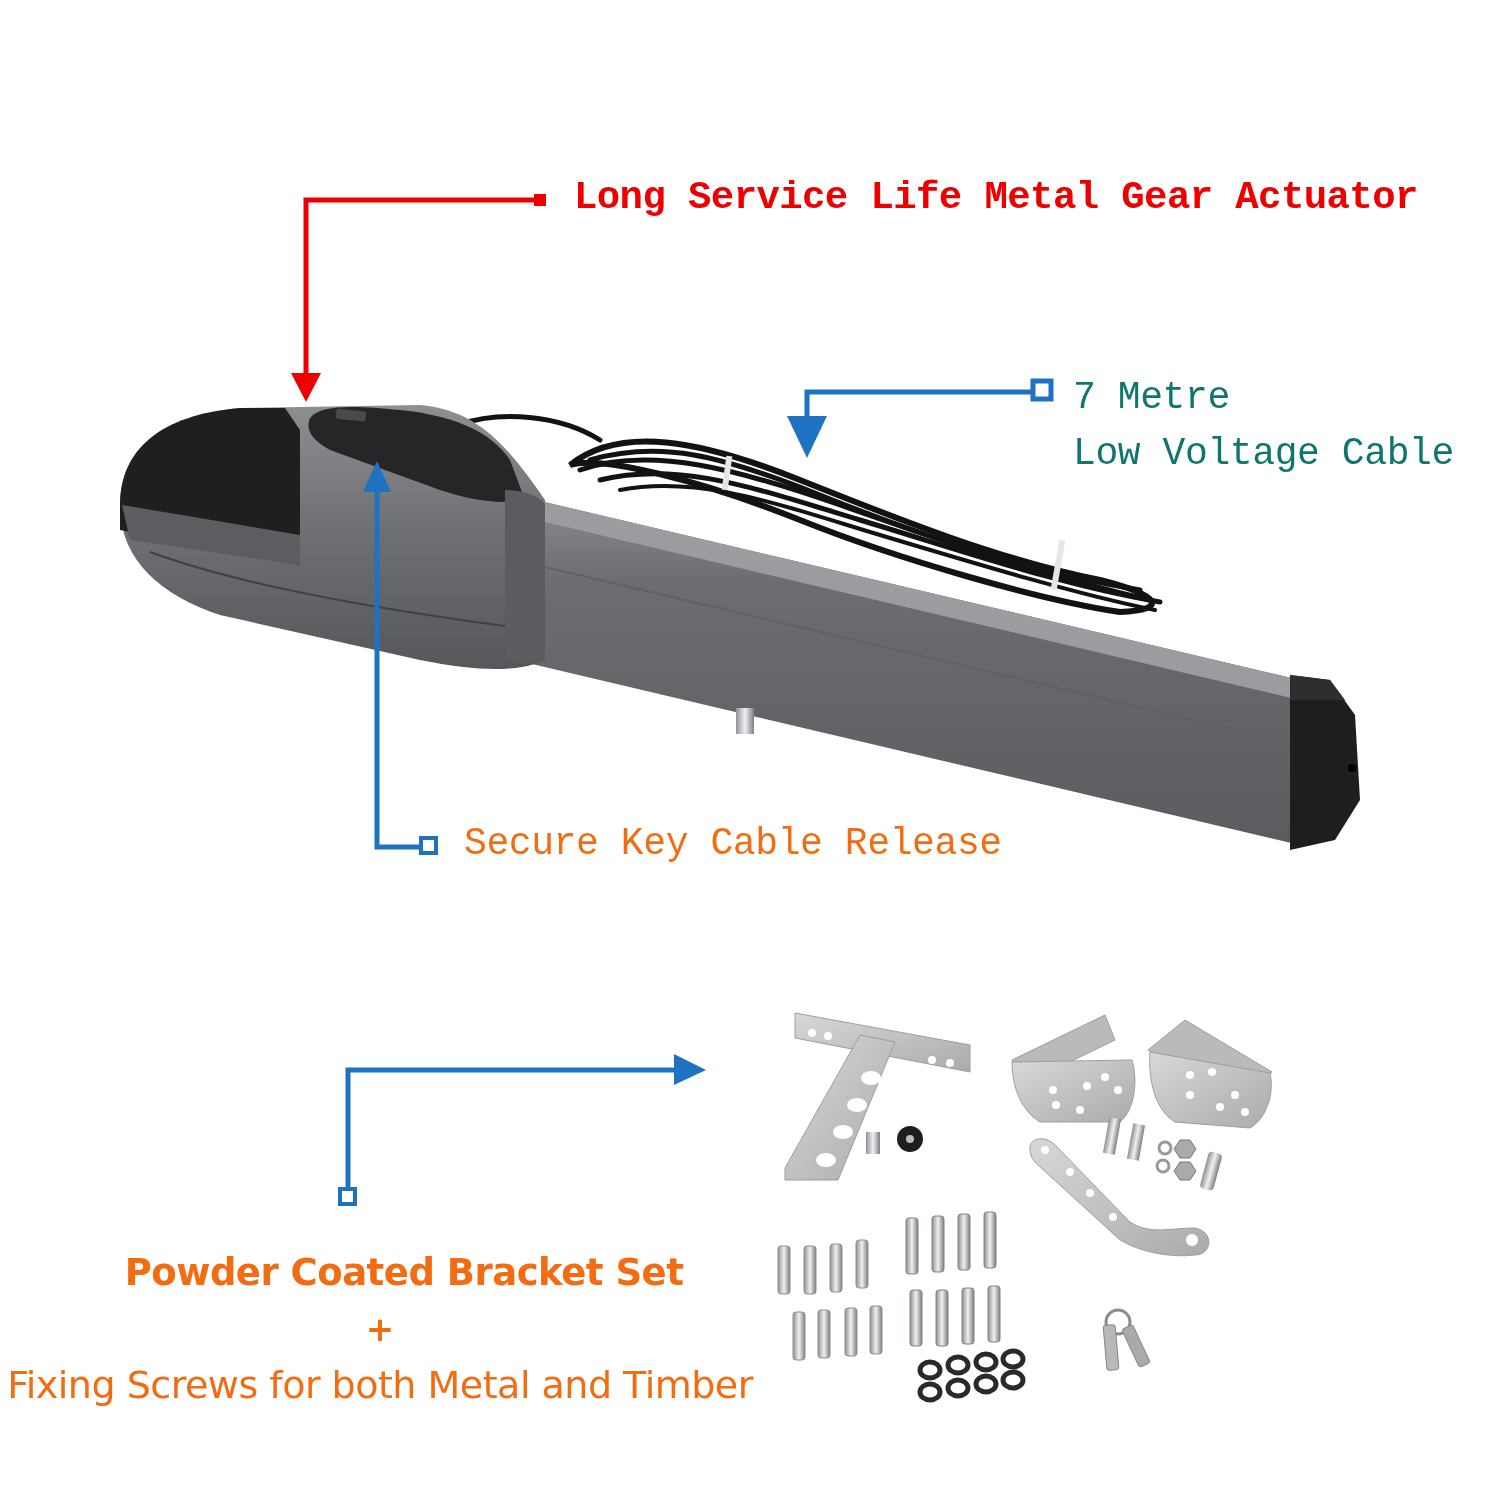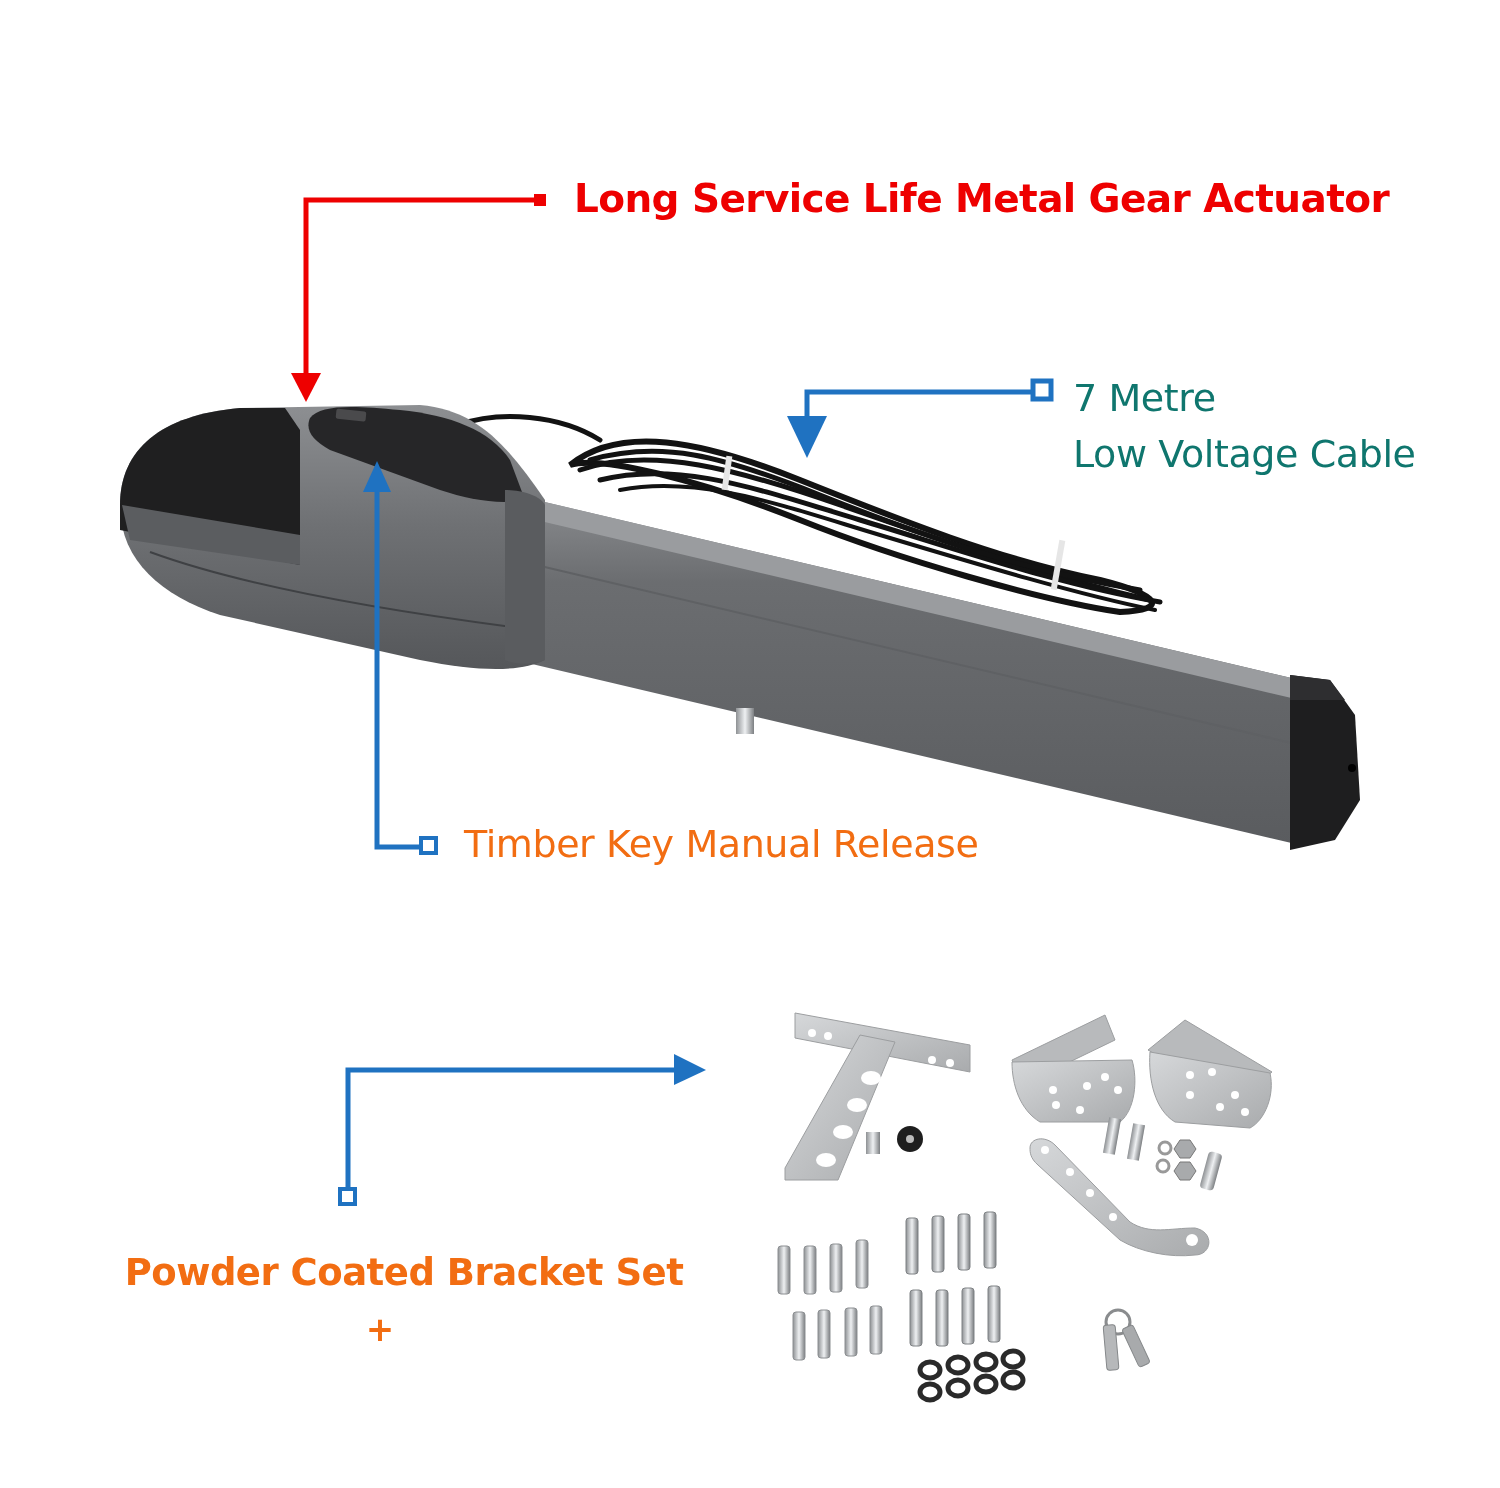--- a/index.html
+++ b/index.html
@@ -1,18 +1,18 @@
 <!DOCTYPE html>
 <html><head>
   <meta charset="utf-8">
   <style>
     html, body { margin: 0; padding: 0; background: #ffffff; }
     body { width: 1500px; height: 1488px; position: relative; overflow: hidden; font-family: "DejaVu Sans", "Liberation Sans", sans-serif; }
     .layer { position: absolute; left: 0; top: 0; width: 1500px; height: 1488px; }
-    .label { position: absolute; white-space: nowrap; }
+    .label { position: absolute; white-space: nowrap; font-family: Liberation Mono, monospace; }
     .title-red { left: 574px; top: 176px; font-size: 39px; font-weight: bold; letter-spacing: -0.6px; }
     .cable-label { left: 1073px; top: 370px; font-size: 38px; line-height: 56px; letter-spacing: -0.4px; }
     .release-label { left: 464px; top: 822px; font-size: 38px; letter-spacing: -0.4px; }
     .bracket-block { position: absolute; left: 0; top: 1245px; width: 760px; text-align: center; }
     .bracket-block .line { display: block; }
     .bracket-title { font-size: 37px; font-weight: bold; letter-spacing: -0.5px; line-height: 56px; padding-left: 48px; }
     .bracket-plus { font-size: 34px; font-weight: bold; line-height: 56px; }
     .bracket-desc { font-size: 38px; line-height: 56px; letter-spacing: -0.5px; }
   </style>
 </head>
@@ -200,18 +200,19 @@
   </g>
 </svg>
 
 <div class="label title-red" style="color:#ee0000;">Long Service Life Metal Gear Actuator</div>
 
 <div class="label cable-label" style="color:#0f766e;">
   <span style="display:block;">7 Metre</span>
   <span style="display:block;">Low Voltage Cable</span>
 </div>
 
-<div class="label release-label" style="color:#f26d12;">Timber Key Manual Release</div>
+<div class="label release-label" style="color:#f26d12;">Secure Key Cable Release</div>
 
 <div class="bracket-block" style="color:#f26d12;">
   <span class="line bracket-title">Powder Coated Bracket Set</span>
   <span class="line bracket-plus">+</span>
+  <span class="line bracket-desc">Fixing Screws for both Metal and Timber</span>
 </div>
 
 </body></html>

